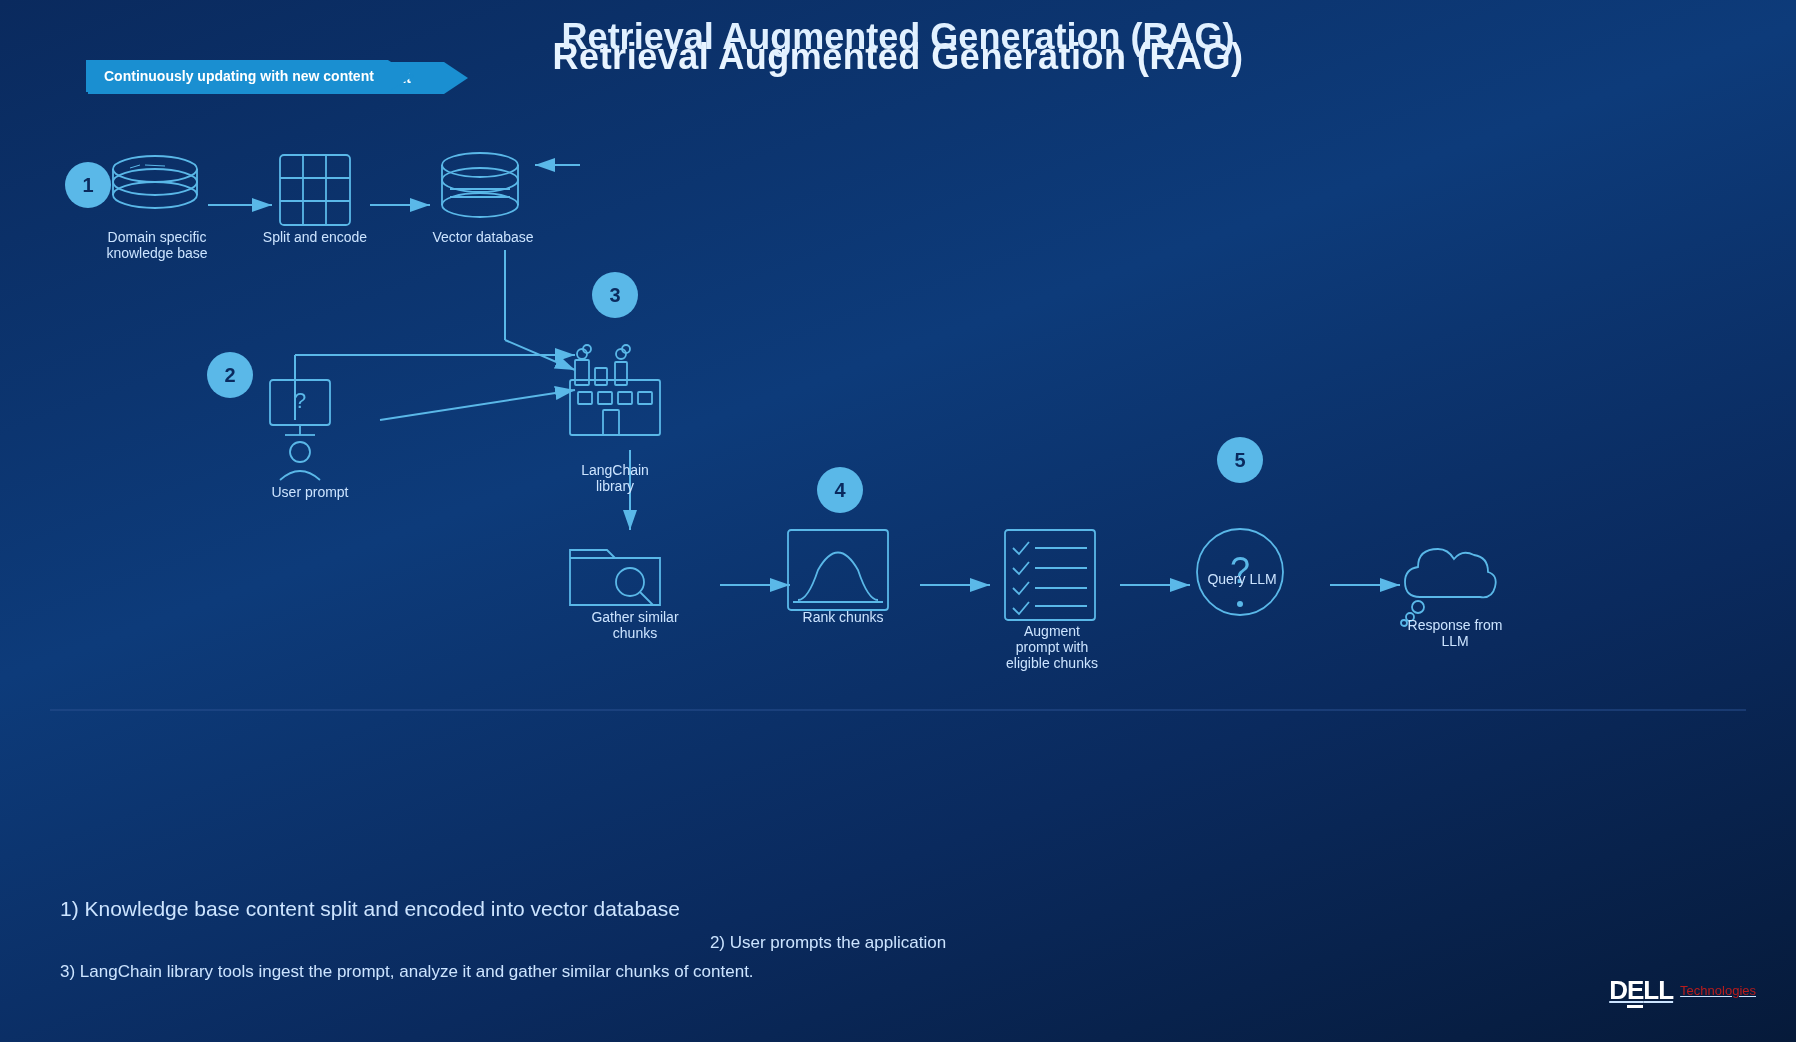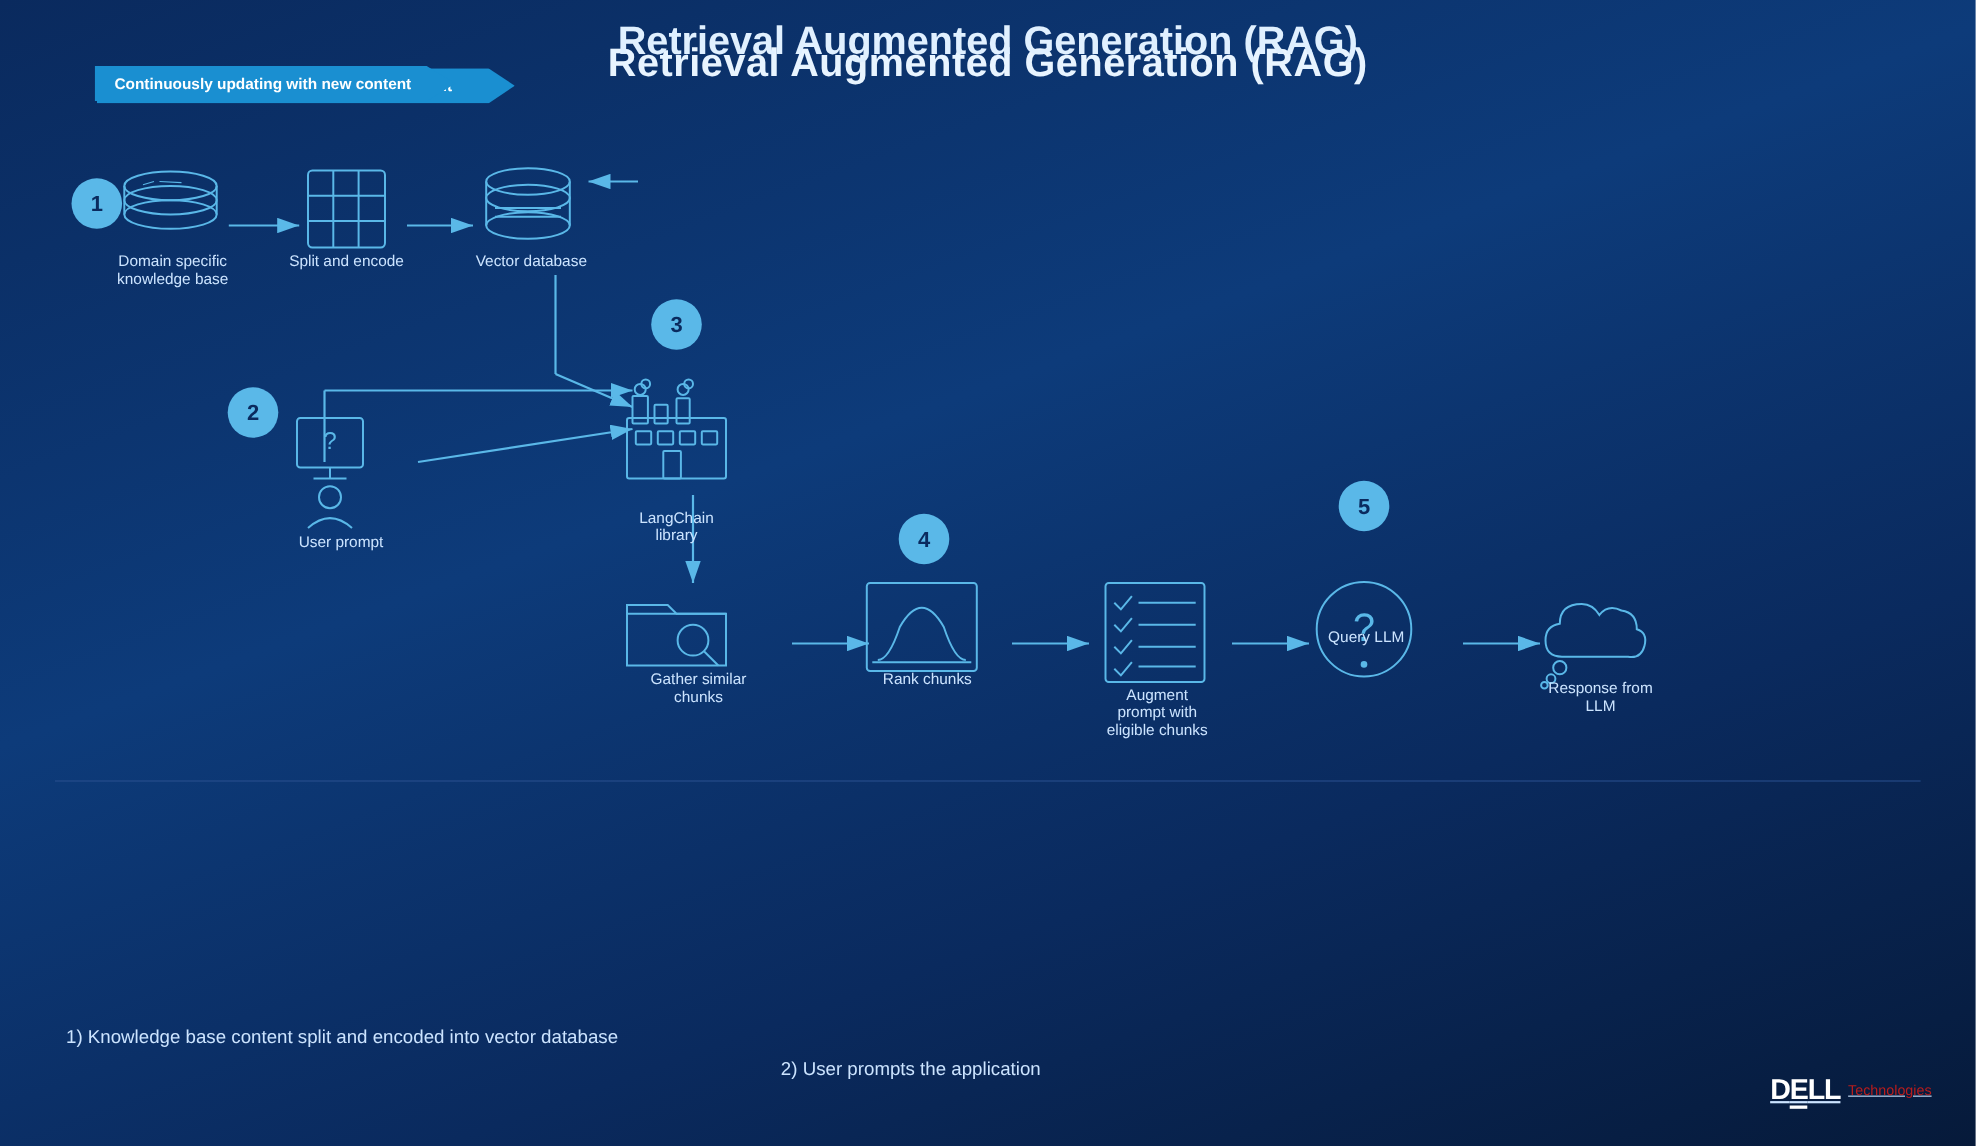--- a/index.html
+++ b/index.html
@@ -243,22 +243,23 @@
   <span>Retrieval Augmented Generation (RAG)</span>
 </div>
 
 <div style="position:absolute;top:60px;left:86px;">
   <div style="background:#1a8fd1;color:#fff;font-size:14px;font-weight:600;padding:8px 40px 8px 18px;clip-path:polygon(0 0, calc(100% - 26px) 0, 100% 50%, calc(100% - 26px) 100%, 0 100%);display:inline-block;">
     <span>Continuously updating with new content</span>
   </div>
 </div>
 
 <div style="position:absolute;bottom:55px;left:60px;right:200px;">
-  <p style="font-size:17px;color:#cce4ff;line-height:1.75;font-family:'Segoe UI',Arial;">1)  Knowledge base content split and encoded into vector database</p>
+  <p style="font-size:21px;color:#cce4ff;line-height:1.75;font-family:'Segoe UI',Arial;">1)  Knowledge base content split and encoded into vector database</p>
   <p style="font-size:17px;color:#cce4ff;line-height:1.75;font-family:'Segoe UI',Arial;text-align:center;">2)  User prompts the application</p>
+  <p style="font-size:17px;color:#cce4ff;line-height:1.75;font-family:'Segoe UI',Arial;">3)  LangChain library tools ingest the prompt, analyze it and gather similar chunks of content.</p>
 </div>
 
 <div style="position:absolute;bottom:36px;right:40px;display:flex;align-items:flex-start;gap:6px;text-decoration:underline;">
   <div style="display:flex;align-items:center;gap:3px;">
     <span style="font-size:26px;font-weight:900;color:#fff;letter-spacing:-1px;font-family:'Segoe UI',Arial;">
       <span style="text-decoration:none;">D</span><span style="border-bottom:3px solid #fff;">E</span><span>LL</span>
     </span>
     <span style="font-size:13px;color:#b91c1c;font-weight:400;font-family:'Segoe UI',Arial;padding-left:4px;">Technologies</span>
   </div>
 </div>

